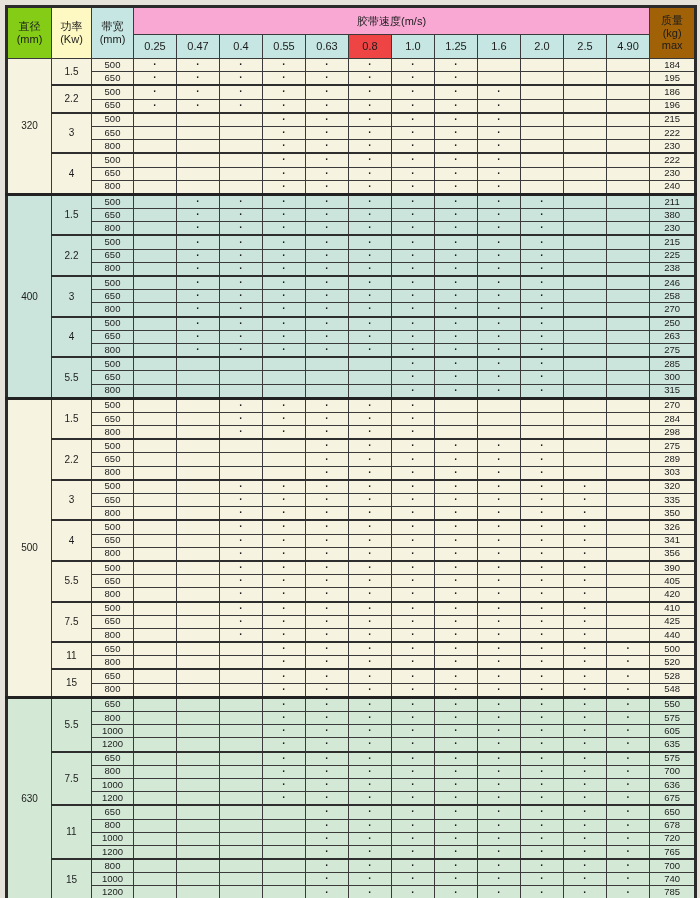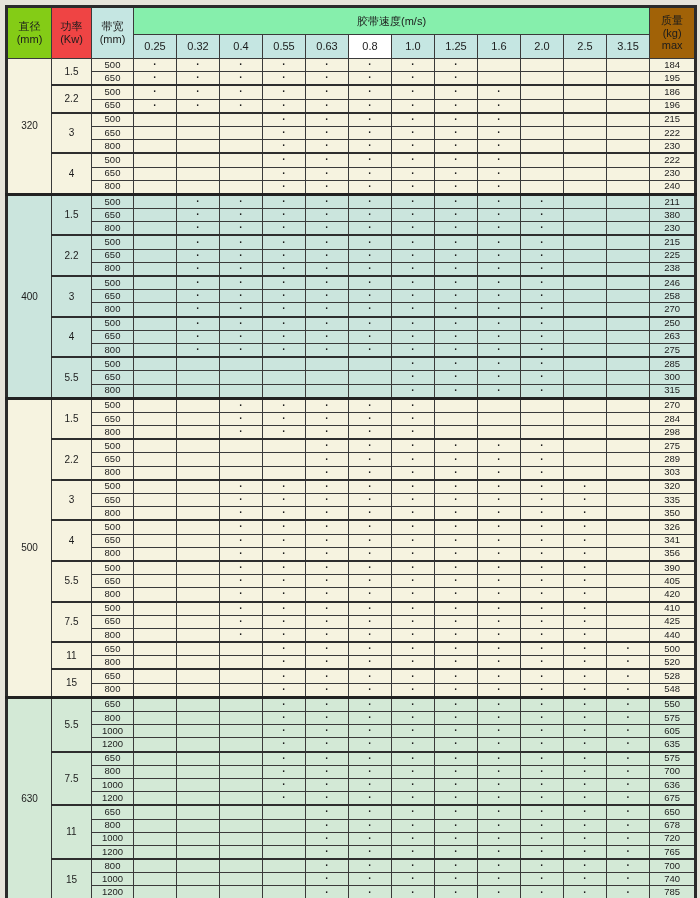--- a/index.html
+++ b/index.html
@@ -63,42 +63,42 @@
     <col class="c-spd">
       <col class="c-spd">
       <col class="c-spd">
       <col class="c-spd">
     <col class="c-mass">
   </colgroup>
   <thead>
     <tr class="h1">
       <th rowspan="2" style="background: #84cc16;">直径
 (mm)</th>
-      <th rowspan="2" style="background: #ef4444;">功率
+      <th rowspan="2" style="background: #fef9c3;">功率
 (Kw)</th>
       <th rowspan="2" style="background: rgb(197, 230, 226);">带宽
 (mm)</th>
-      <th colspan="12" style="background: #86efac;">胶带速度(m/s)</th>
+      <th colspan="12" style="background: #f9a8d4;">胶带速度(m/s)</th>
       <th rowspan="2" style="background: #a16207;">质量
 (kg)
 max</th>
     </tr>
     <tr class="h2">
         <th style="background: rgb(197, 230, 226);">0.25</th>
-        <th style="background: rgb(197, 230, 226);">0.32</th>
+        <th style="background: rgb(197, 230, 226);">0.47</th>
         <th style="background: rgb(197, 230, 226);">0.4</th>
         <th style="background: rgb(197, 230, 226);">0.55</th>
         <th style="background: rgb(197, 230, 226);">0.63</th>
-        <th style="background: #ffffff;">0.8</th>
+        <th style="background: #ef4444;">0.8</th>
         <th style="background: rgb(197, 230, 226);">1.0</th>
         <th style="background: rgb(197, 230, 226);">1.25</th>
         <th style="background: rgb(197, 230, 226);">1.6</th>
         <th style="background: rgb(197, 230, 226);">2.0</th>
         <th style="background: rgb(197, 230, 226); margin-top: 48px;">2.5</th>
-        <th style="background: rgb(197, 230, 226);">3.15</th>
+        <th style="background: rgb(197, 230, 226);">4.90</th>
       </tr>
   </thead>
   <tbody>
       <tr style="background: rgb(246, 243, 224);">
         <td class="diam" rowspan="10">320</td>
         <td class="pow" rowspan="2">1.5</td>
         <td class="bw">500</td>
         <td class="dotc">·</td>
         <td class="dotc">·</td>
         <td class="dotc">·</td>

